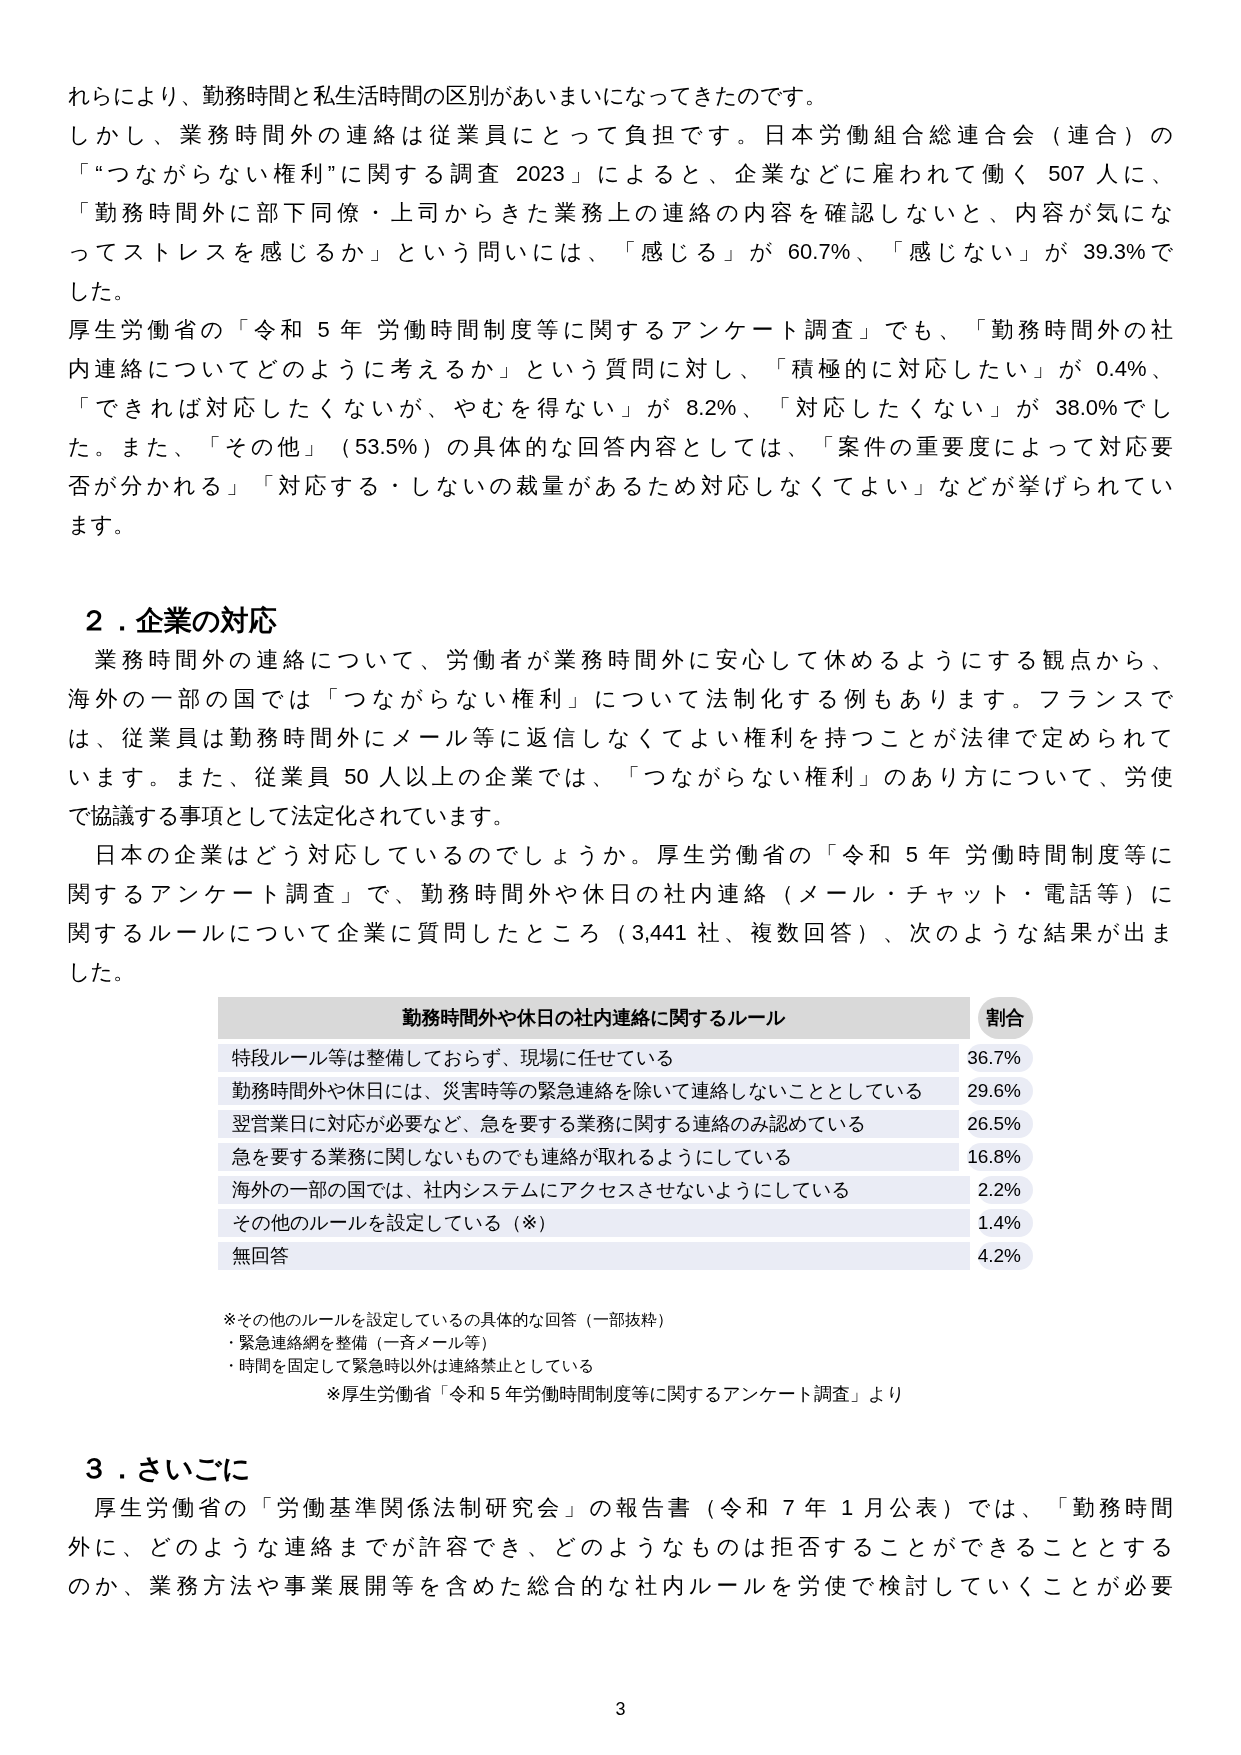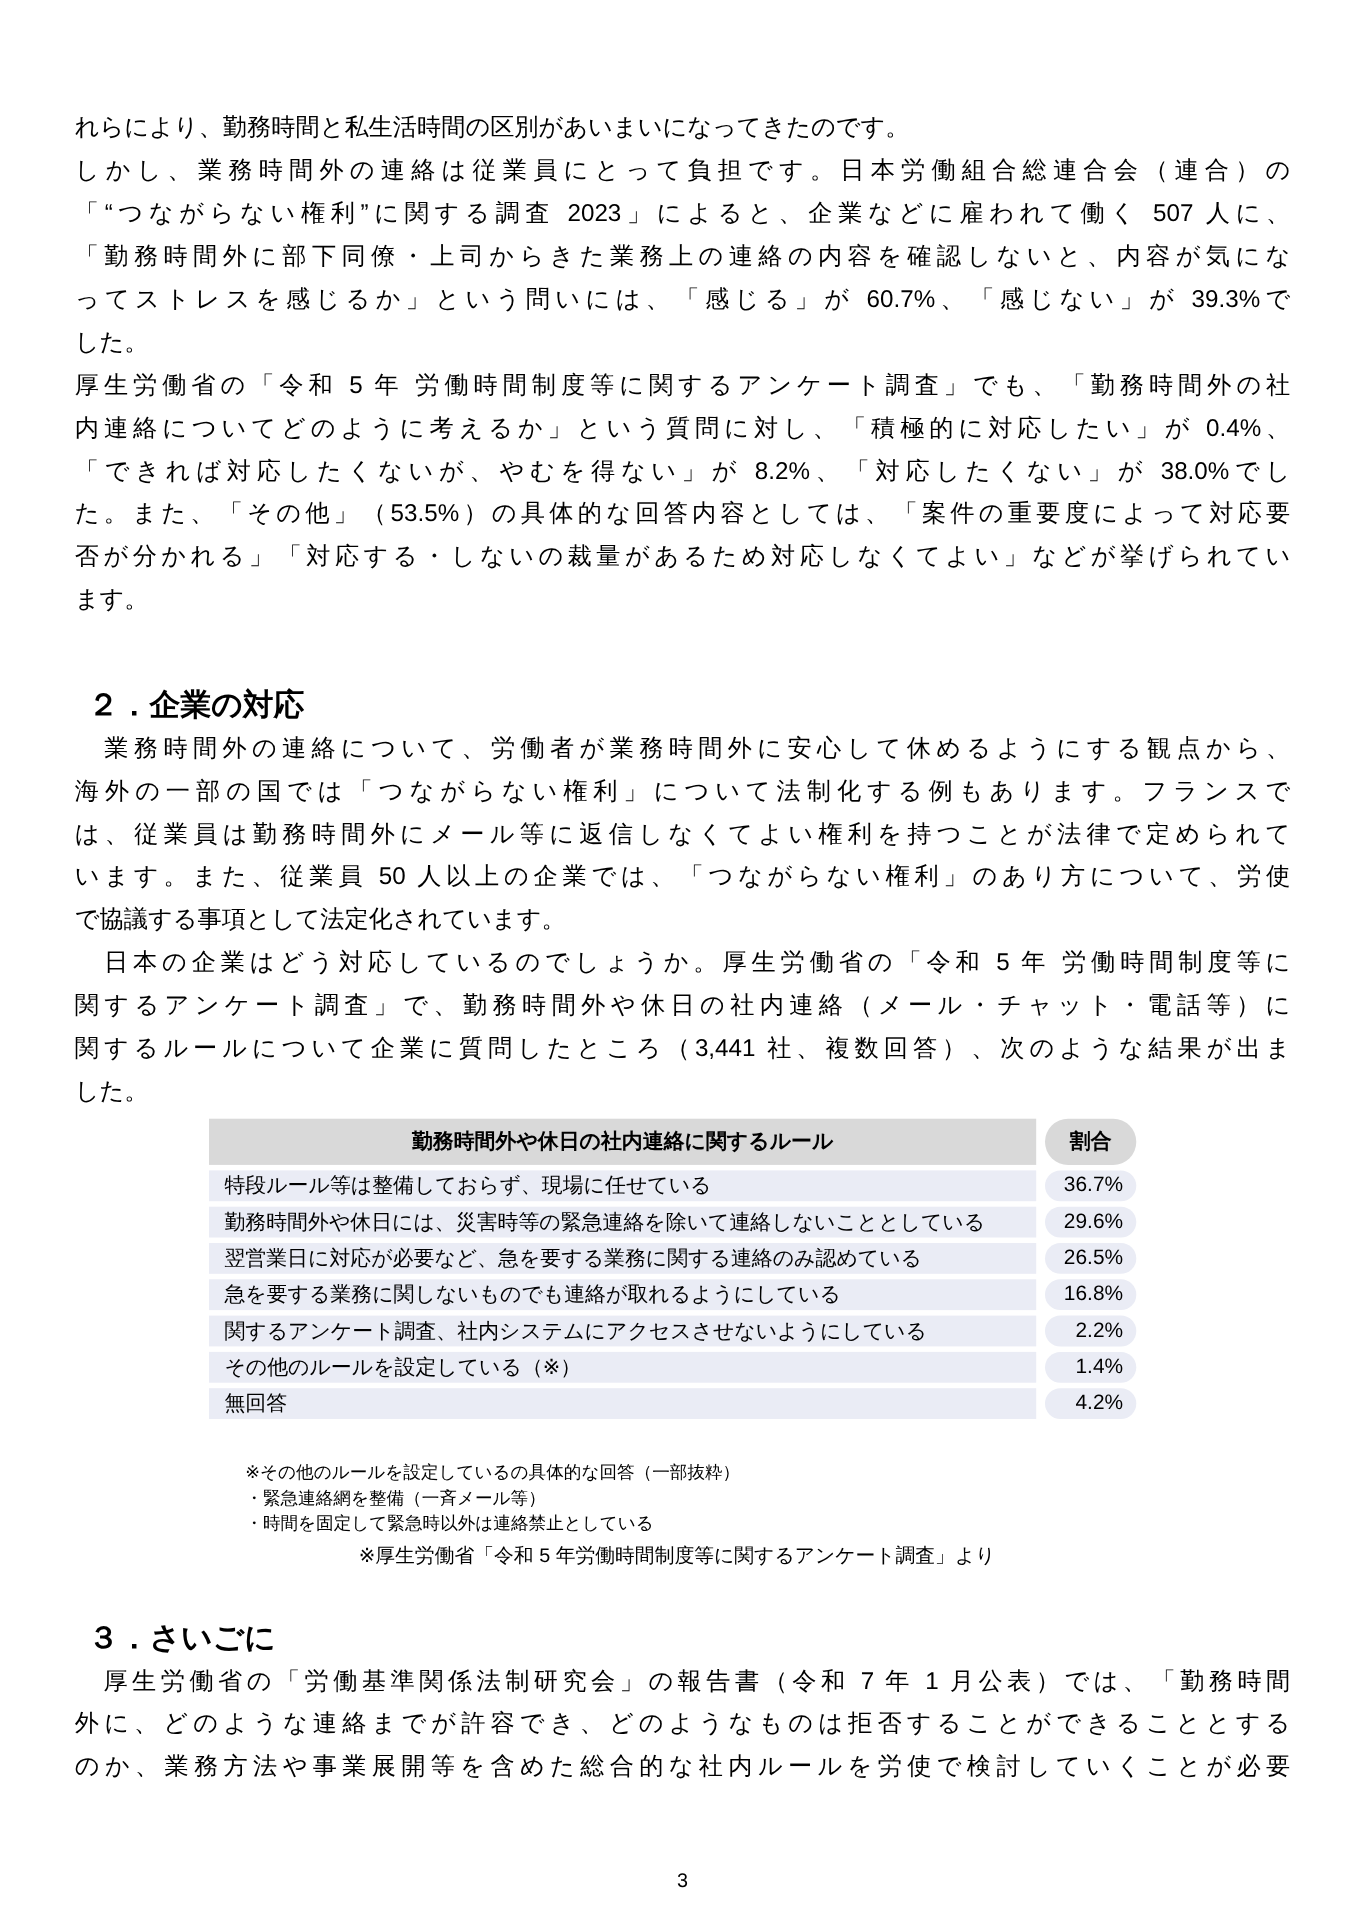--- a/index.html
+++ b/index.html
@@ -9,21 +9,21 @@
   html,body{margin:0;padding:0;}
   body{
     width:1241px;height:1755px;
     background:#ffffff;
     color:#000000;
     font-family:"Liberation Sans","DejaVu Sans",sans-serif;
     position:relative;
     overflow:hidden;
   }
   .doc{
-    padding:96px 68px 0 68px;
+    padding:76px 68px 0 68px;
     box-sizing:border-box;
   }
   
   .para{font-size:22px;line-height:39px;}
   .para .line{text-align:justify;text-align-last:justify;}
   .para .line:last-child{text-align-last:left;}
   .para.cont .line:last-child{text-align-last:justify;}
 
   .sec-heading{
     font-size:28px;font-weight:bold;line-height:39px;
@@ -31,21 +31,21 @@
   }
   .sec-heading.sec2{margin-top:57px;}
   .sec-heading.sec3{margin-top:42px;}
 
   
   .rule-table{
     margin:6px 0 0 122px;
     width:843px;
     font-size:19px;
   }
-  .t-row{display:flex;gap:8px;margin-top:5px;}
+  .t-row{display:flex;gap:8px;margin-top:5px;margin-left:28px;}
   .t-row.t-head{margin-top:0;}
   .t-cell{
     background:var(--row-bg);
     box-sizing:border-box;
     display:flex;align-items:center;
     height:28px;
   }
   .t-label{width:752px;padding-left:14px;justify-content:flex-start;}
   .t-value{flex:1;padding-right:12px;justify-content:flex-end;border-radius:21px;}
   .t-head .t-cell{
@@ -130,21 +130,21 @@
     </div>
     <div class="t-row">
       <div class="t-cell t-label">翌営業日に対応が必要など、急を要する業務に関する連絡のみ認めている</div>
       <div class="t-cell t-value">26.5%</div>
     </div>
     <div class="t-row">
       <div class="t-cell t-label">急を要する業務に関しないものでも連絡が取れるようにしている</div>
       <div class="t-cell t-value">16.8%</div>
     </div>
     <div class="t-row">
-      <div class="t-cell t-label">関するアンケート調査、社内システムにアクセスさせないようにしている</div>
+      <div class="t-cell t-label">海外の一部の国では、社内システムにアクセスさせないようにしている</div>
       <div class="t-cell t-value">2.2%</div>
     </div>
     <div class="t-row">
       <div class="t-cell t-label">その他のルールを設定している（※）</div>
       <div class="t-cell t-value">1.4%</div>
     </div>
     <div class="t-row">
       <div class="t-cell t-label">無回答</div>
       <div class="t-cell t-value">4.2%</div>
     </div>

